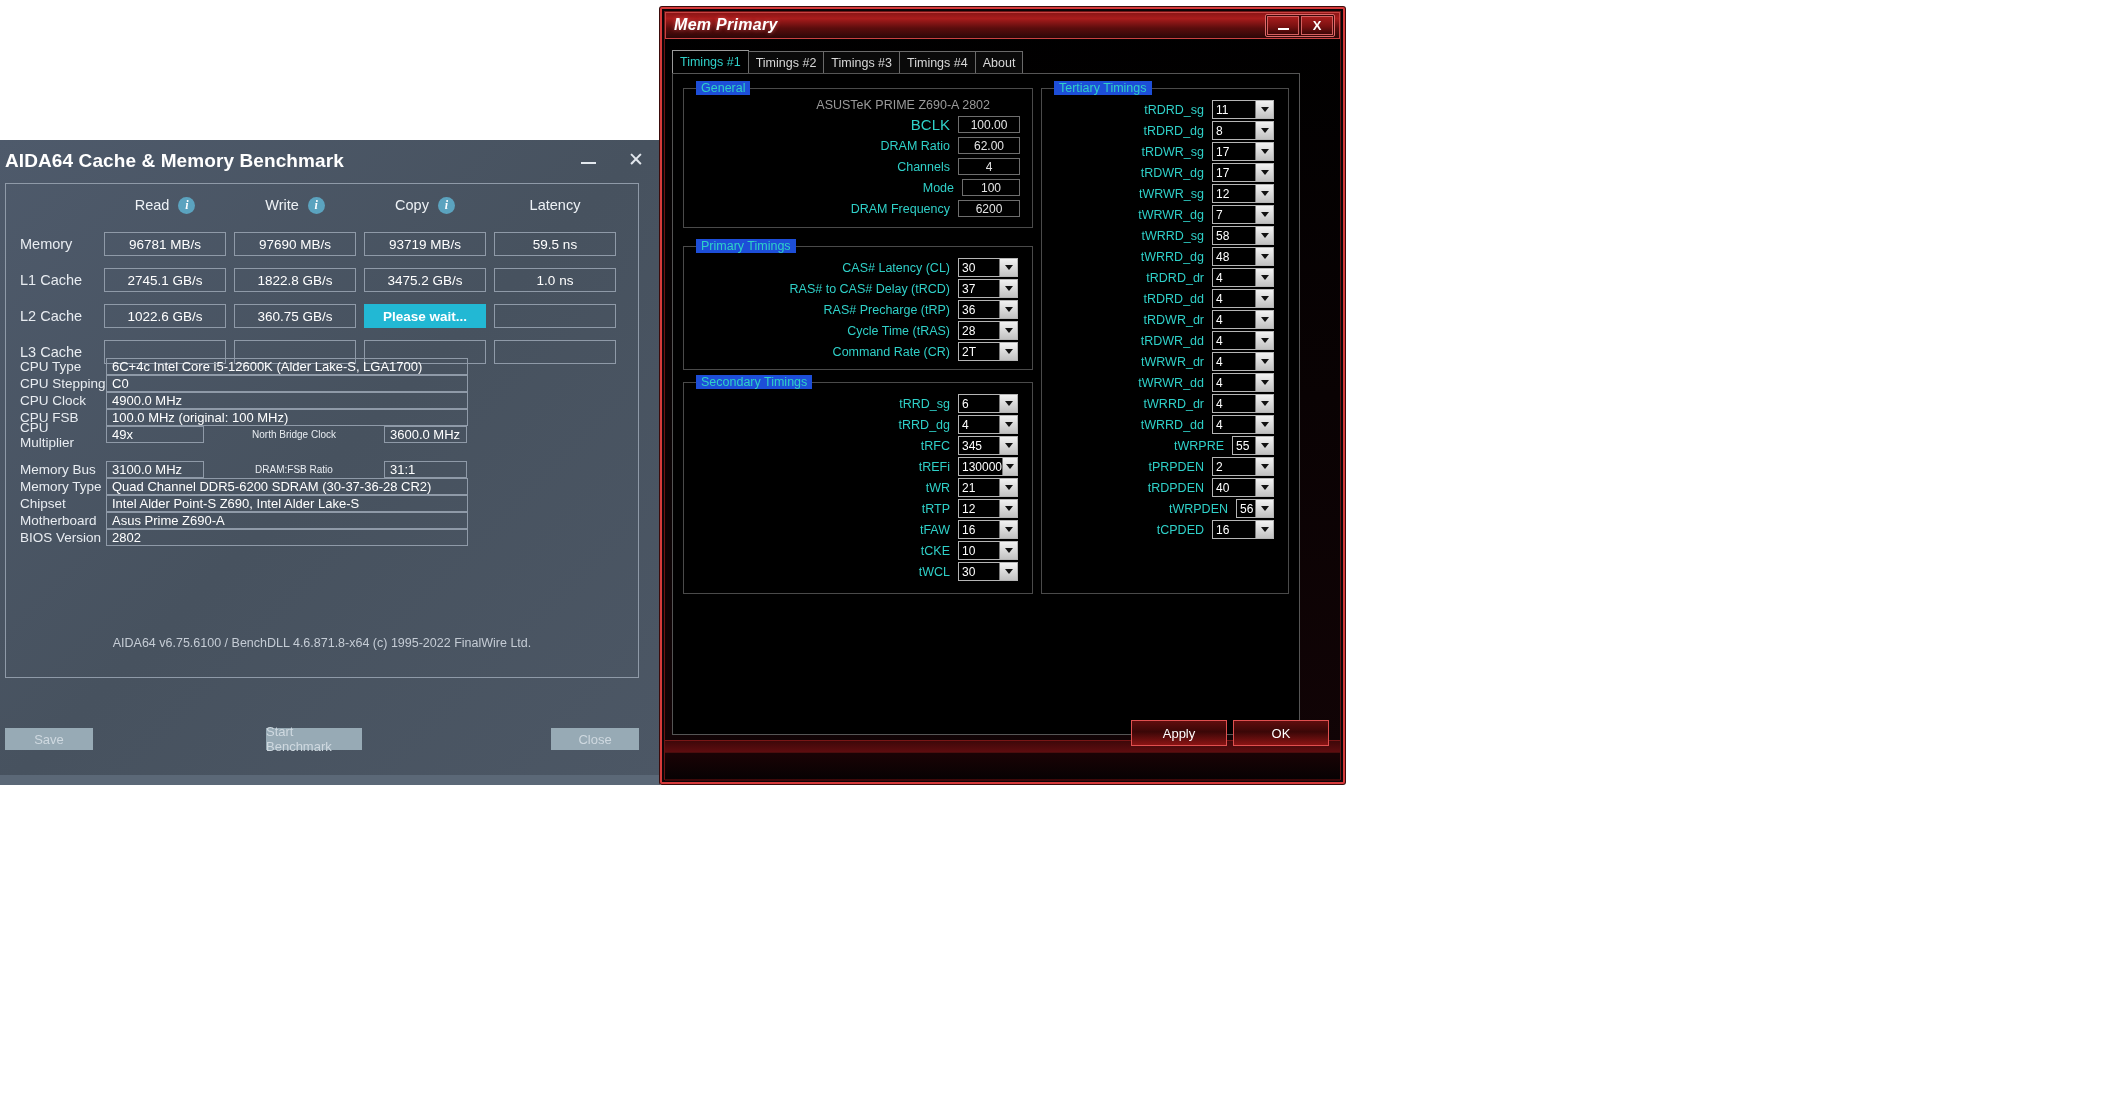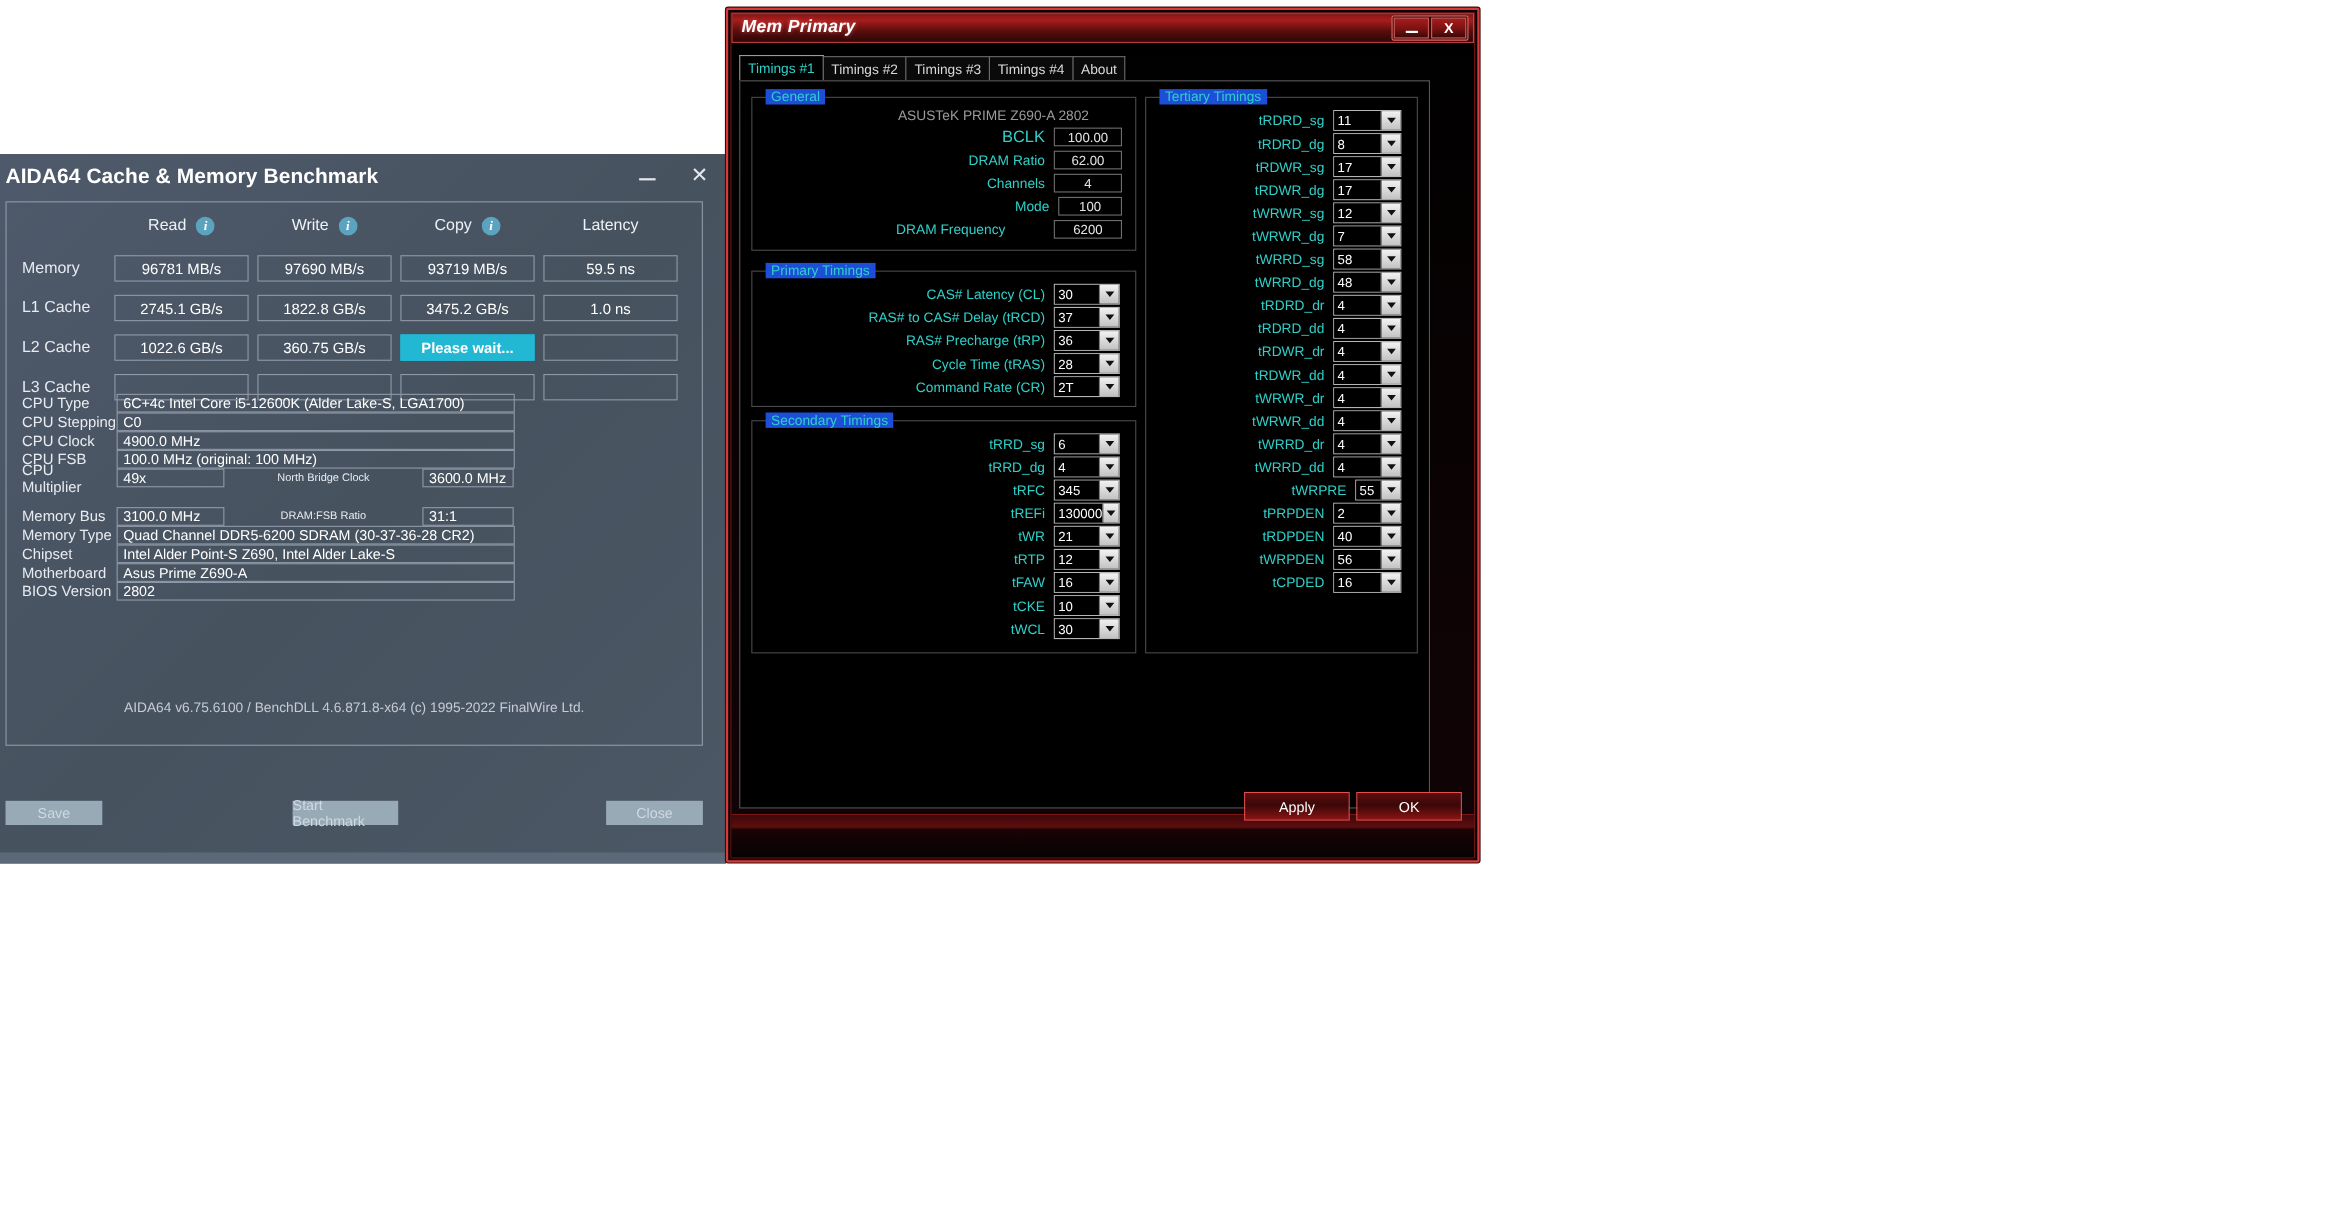--- a/index.html
+++ b/index.html
@@ -512,21 +512,21 @@
         <div class="vbox ro" style="width:62px;">62.00</div>
       </div>
       <div class="rowline" style="padding-right:12px;">
         <div class="rlabel">Channels</div>
         <div class="vbox ro" style="width:62px;">4</div>
       </div>
       <div class="rowline" style="padding-right:12px;">
         <div class="rlabel">Mode</div>
         <div class="vbox ro" style="width:58px;">100</div>
       </div>
-      <div class="rowline" style="padding-right:12px;gap:36px;">
+      <div class="rowline" style="padding-right:12px;">
         <div class="rlabel">DRAM Frequency</div>
         <div class="vbox ro" style="width:62px;">6200</div>
       </div>
     </div>
 
     <div class="fs" style="left:10px; top:172px; width:350px; height:124px;">
       <div class="fs-legend">Primary Timings</div>
 
       <div class="rowline" style="padding-right:14px; margin-top:10px;">
         <div class="rlabel">CAS# Latency (CL)</div>
@@ -830,21 +830,21 @@
         <div class="rlabel">tRDPDEN</div>
         <div class="combo" style="width:62px;">
           <div class="ctext">40</div>
           <div class="carrow">
               <i></i>
             </div>
         </div>
       </div>
       <div class="rowline" style="padding-right:14px;">
         <div class="rlabel">tWRPDEN</div>
-        <div class="combo" style="width:62px;">
+        <div class="combo" style="width:38px;">
           <div class="ctext">56</div>
           <div class="carrow">
               <i></i>
             </div>
         </div>
       </div>
       <div class="rowline" style="padding-right:14px;">
         <div class="rlabel">tCPDED</div>
         <div class="combo" style="width:62px;">
           <div class="ctext">16</div>

